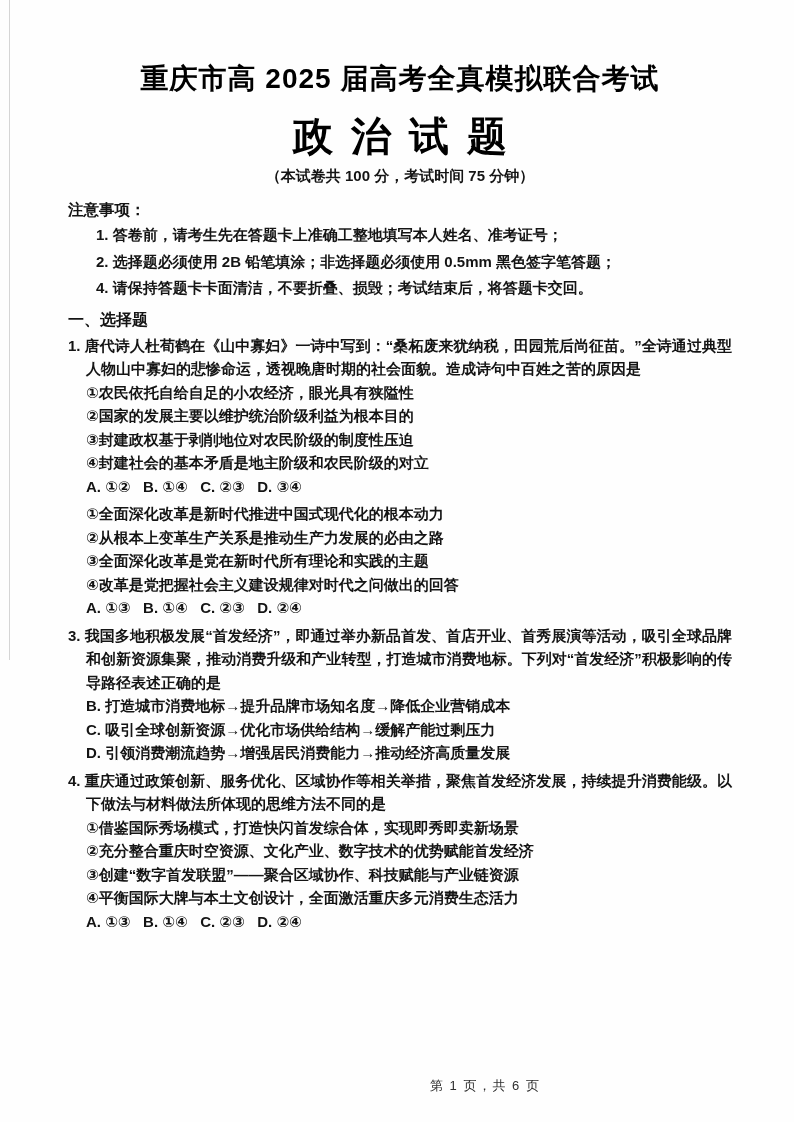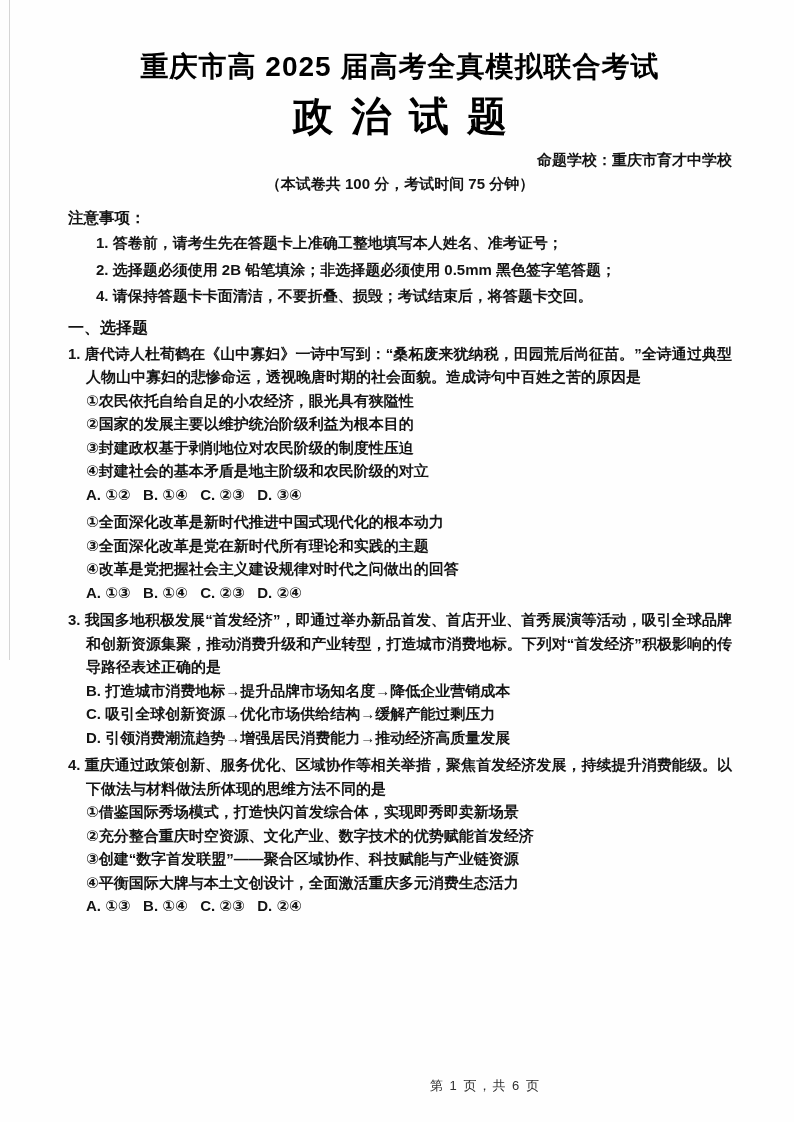--- a/index.html
+++ b/index.html
@@ -15,21 +15,21 @@
     font-family: "Liberation Sans", "DejaVu Sans", sans-serif;
     color: #141414;
   }
   .scan-line {
     position: absolute;
     left: 9px; top: 0;
     width: 1px; height: 660px;
     background: rgba(70,70,70,0.22);
   }
   .main-title {
-    margin: 0;
+    margin: 12px;
     font-size: 28px;
     font-weight: 700;
     text-align: center;
     letter-spacing: 1px;
     line-height: 38px;
     color: #000;
   }
   .subject-title {
     font-size: 40px;
     font-weight: 700;
@@ -103,21 +103,20 @@
 </style>
 </head>
 <body>
 
 <div class="page">
   <div class="scan-line"></div>
 
   <header>
     <h1 class="main-title">重庆市高 2025 届高考全真模拟联合考试</h1>
     <div class="subject-title">政治试题</div>
-    <div class="school-line">命题学校：重庆市育才中学校</div>
     <div class="exam-info">（本试卷共 100 分，考试时间 75 分钟）</div>
   </header>
 
   <section class="notes">
     <div class="notes-heading">注意事项：</div>
     <div class="notes-item">1. 答卷前，请考生先在答题卡上准确工整地填写本人姓名、准考证号；</div>
     <div class="notes-item">2. 选择题必须使用 2B 铅笔填涂；非选择题必须使用 0.5mm 黑色签字笔答题；</div>
     <div class="notes-item">4. 请保持答题卡卡面清洁，不要折叠、损毁；考试结束后，将答题卡交回。</div>
   </section>
 
@@ -129,20 +128,21 @@
       <div class="q-stem">1. 唐代诗人杜荀鹤在《山中寡妇》一诗中写到：“桑柘废来犹纳税，田园荒后尚征苗。”全诗通过典型人物山中寡妇的悲惨命运，透视晚唐时期的社会面貌。造成诗句中百姓之苦的原因是</div>
       <div class="q-line">①农民依托自给自足的小农经济，眼光具有狭隘性</div>
       <div class="q-line">②国家的发展主要以维护统治阶级利益为根本目的</div>
       <div class="q-line">③封建政权基于剥削地位对农民阶级的制度性压迫</div>
       <div class="q-line">④封建社会的基本矛盾是地主阶级和农民阶级的对立</div>
       <div class="q-line">A. ①②   B. ①④   C. ②③   D. ③④</div>
     </div>
 
     <div class="question">
       <div class="q-line">①全面深化改革是新时代推进中国式现代化的根本动力</div>
+      <div class="q-line">②从根本上变革生产关系是推动生产力发展的必由之路</div>
       <div class="q-line">③全面深化改革是党在新时代所有理论和实践的主题</div>
       <div class="q-line">④改革是党把握社会主义建设规律对时代之问做出的回答</div>
       <div class="q-line">A. ①③   B. ①④   C. ②③   D. ②④</div>
     </div>
 
     <div class="question">
       <div class="q-stem">3. 我国多地积极发展“首发经济”，即通过举办新品首发、首店开业、首秀展演等活动，吸引全球品牌和创新资源集聚，推动消费升级和产业转型，打造城市消费地标。下列对“首发经济”积极影响的传导路径表述正确的是</div>
       <div class="q-line">B. 打造城市消费地标→提升品牌市场知名度→降低企业营销成本</div>
       <div class="q-line">C. 吸引全球创新资源→优化市场供给结构→缓解产能过剩压力</div>
       <div class="q-line">D. 引领消费潮流趋势→增强居民消费能力→推动经济高质量发展</div>

